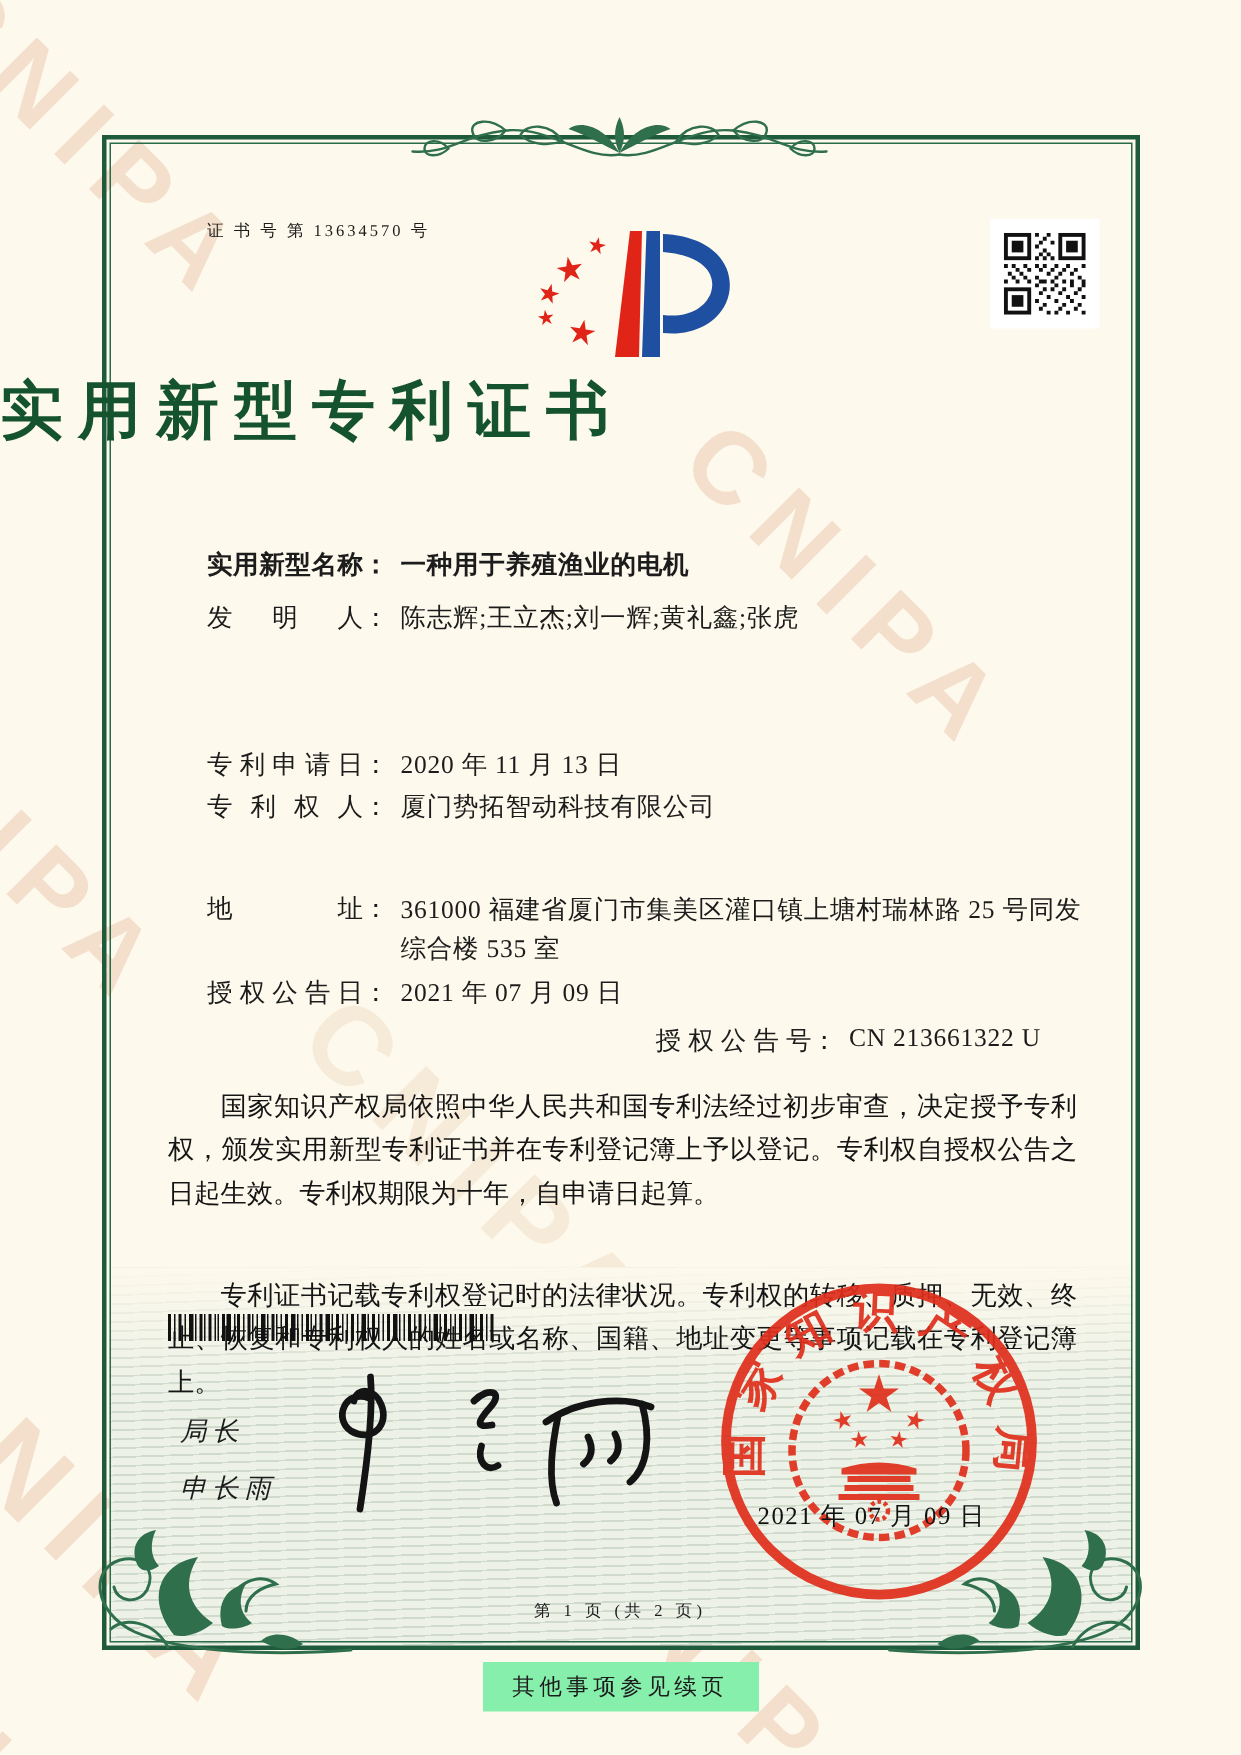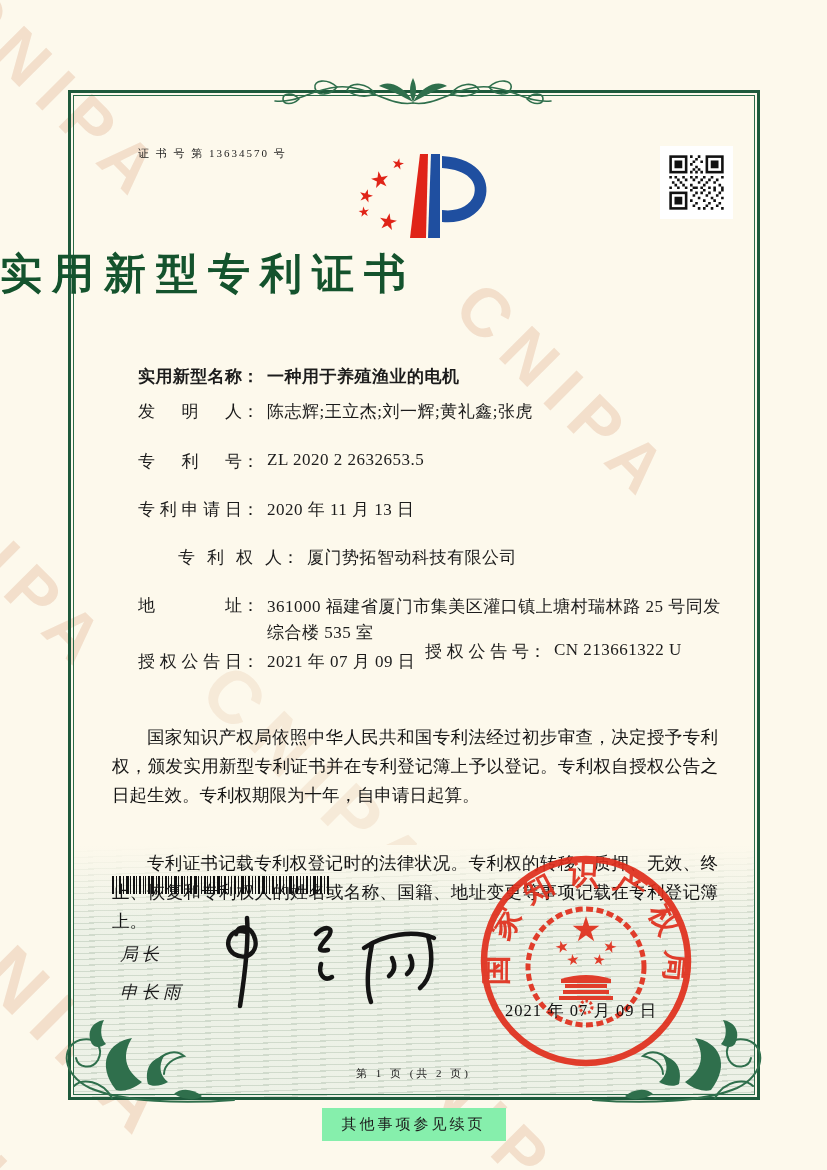--- a/index.html
+++ b/index.html
@@ -175,36 +175,33 @@
   </svg>
 
   <div class="title">实用新型专利证书</div>
 
   <div class="row" style="top:365px;font-weight:bold;">
     <span class="flabel">实用新型名称</span><span class="colon">：</span><span class="fvalue">一种用于养殖渔业的电机</span>
   </div>
   <div class="row" style="top:400px;">
     <span class="flabel">发明人</span><span class="colon">：</span><span class="fvalue">陈志辉;王立杰;刘一辉;黄礼鑫;张虎</span>
   </div>
-  <div class="row" style="top:450px;">
-    <span class="flabel">专利号</span><span class="colon">：</span><span class="fvalue">ZL 2020 2 2632653.5</span>
-  </div>
   <div class="row" style="top:498px;text-decoration:underline;">
     <span class="flabel">专利申请日</span><span class="colon">：</span><span class="fvalue">2020 年 11 月 13 日</span>
   </div>
-  <div class="row" style="top:546px;margin-left:40px;">
+  <div class="row" style="top:526px;">
     <span class="flabel">专利权人</span><span class="colon">：</span><span class="fvalue">厦门势拓智动科技有限公司</span>
   </div>
   <div class="row" style="top:594px;">
     <span class="flabel">地址</span><span class="colon">：</span><span class="fvalue wrap">361000 福建省厦门市集美区灌口镇上塘村瑞林路 25 号同发综合楼 535 室</span>
   </div>
   <div class="row" style="top:650px;">
     <span class="flabel">授权公告日</span><span class="colon">：</span><span class="fvalue">2021 年 07 月 09 日</span>
   </div>
-  <div class="row2" style="top:640px;">
+  <div class="row2" style="top:682px;margin-left:12px;">
     <span class="flabel">授权公告号</span><span class="colon">：</span><span class="fvalue">CN 213661322 U</span>
   </div>
 
   <div class="body-text">
     <p>国家知识产权局依照中华人民共和国专利法经过初步审查，决定授予专利权，颁发实用新型专利证书并在专利登记簿上予以登记。专利权自授权公告之日起生效。专利权期限为十年，自申请日起算。</p>
     <p>专利证书记载专利权登记时的法律状况。专利权的转移、质押、无效、终止、恢复和专利权人的姓名或名称、国籍、地址变更等事项记载在专利登记簿上。</p>
   </div>
 
   <svg class="barcode" width="218" height="18" viewBox="0 0 218 18">
     <g fill="#111111">

